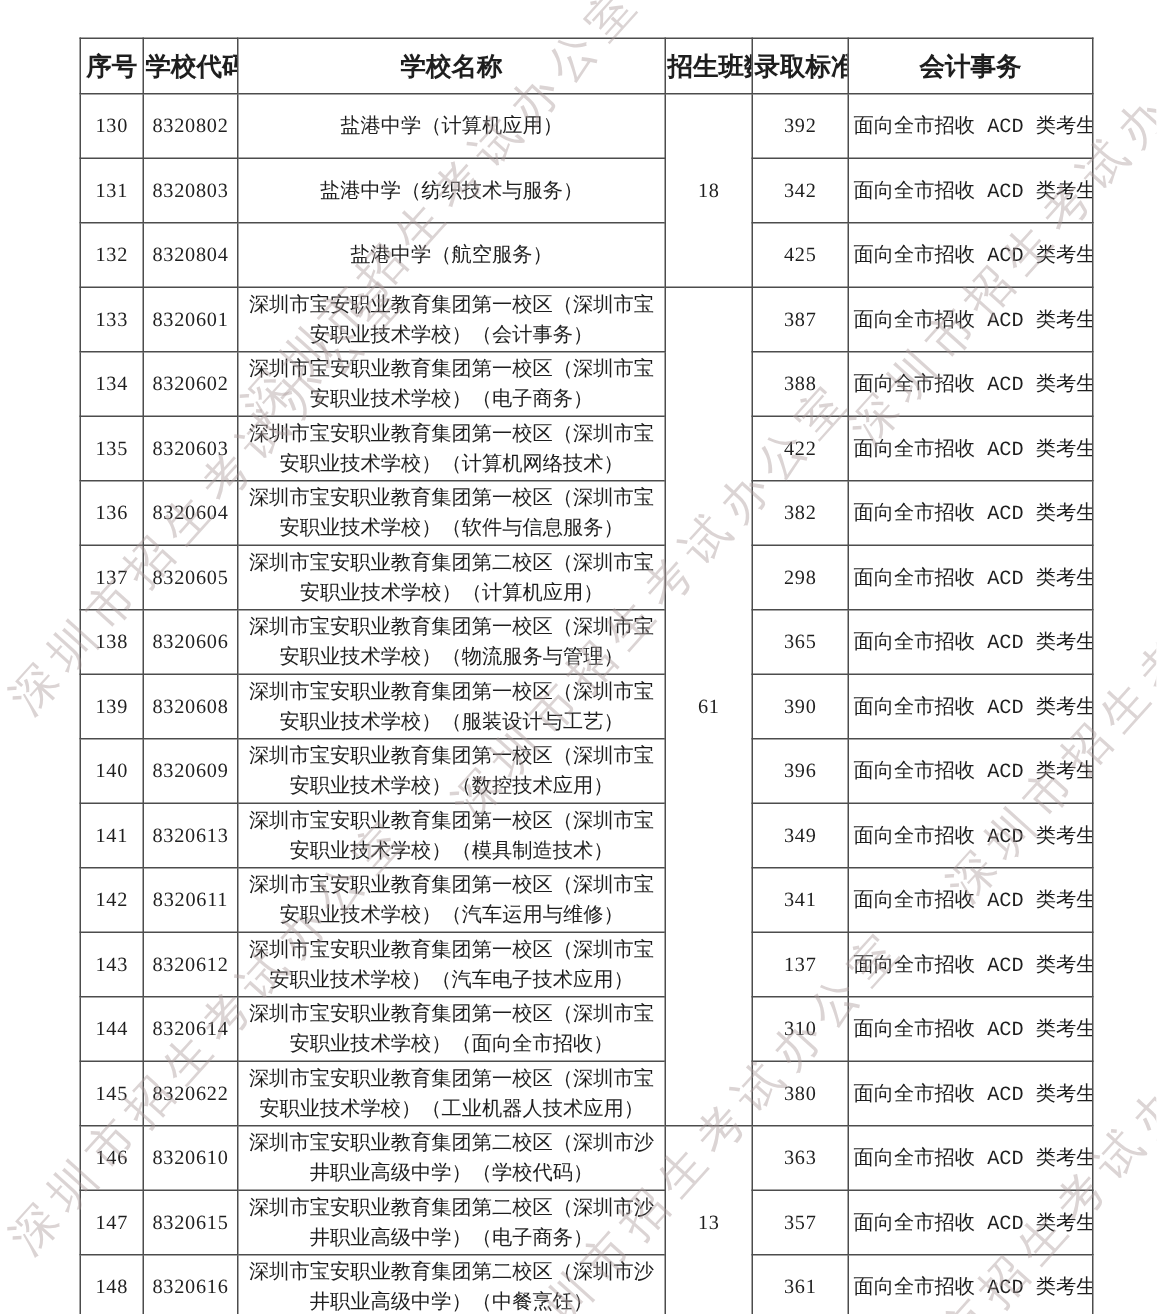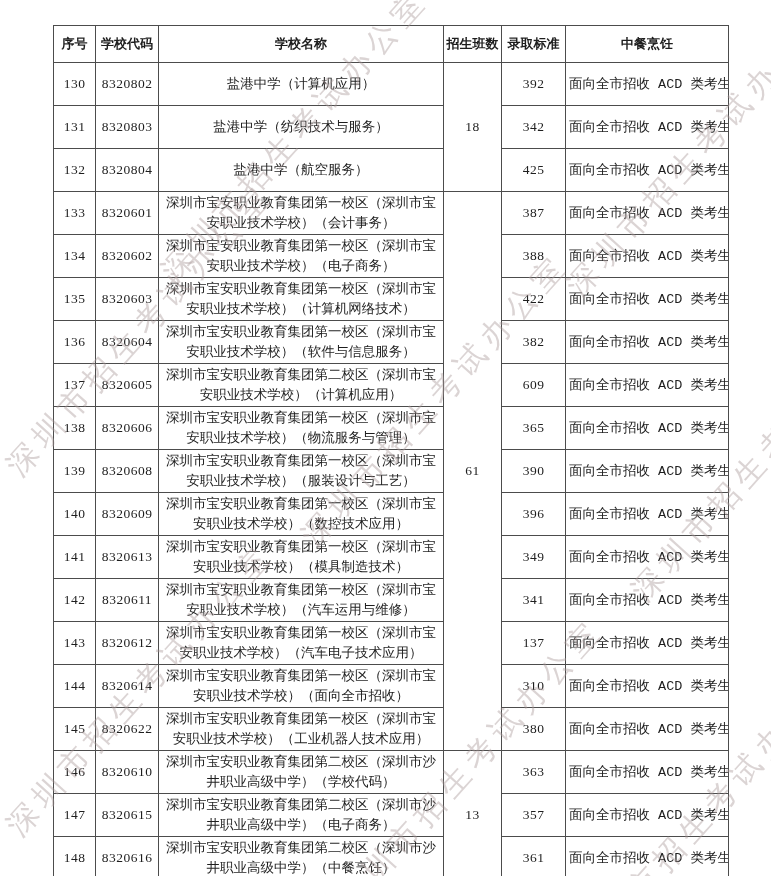--- a/index.html
+++ b/index.html
@@ -32,21 +32,21 @@
   table.admissions th,
   table.admissions td {
     border: 1px solid #4c4c4c;
     text-align: center;
     vertical-align: middle;
     padding: 0 3px;
     overflow: hidden;
   }
   table.admissions thead th {
     height: 36px;
-    font-size: 13px;
+    font-size: 17px;
     font-weight: bold;
     white-space: nowrap;
     padding: 0 1px;
   }
   table.admissions tbody td {
     height: 42px;
     font-size: 13.5px;
   }
   td.cell-school-name {
     line-height: 1.5;
@@ -98,21 +98,21 @@
       <col style="width:64px">
       <col style="width:163px">
     </colgroup>
     <thead>
       <tr id="header-row">
           <th>序号</th>
           <th>学校代码</th>
           <th>学校名称</th>
           <th>招生班数</th>
           <th>录取标准</th>
-          <th>中餐烹饪</th>
+          <th>会计事务</th>
         </tr>
     </thead>
     <tbody id="table-body">
         <tr>
           <td class="cell-serial">130</td>
           <td class="cell-school-code">8320802</td>
           <td class="cell-school-name">盐港中学（计算机应用）</td>
           <td class="cell-class-count" rowspan="3">18</td>
           <td class="cell-admission-standard">392</td>
           <td class="cell-admission-scope">面向全市招收 ACD 类考生</td>
@@ -157,21 +157,21 @@
           <td class="cell-serial">136</td>
           <td class="cell-school-code">8320604</td>
           <td class="cell-school-name">深圳市宝安职业教育集团第一校区（深圳市宝安职业技术学校）（软件与信息服务）</td>
           <td class="cell-admission-standard">382</td>
           <td class="cell-admission-scope">面向全市招收 ACD 类考生</td>
         </tr>
         <tr>
           <td class="cell-serial">137</td>
           <td class="cell-school-code">8320605</td>
           <td class="cell-school-name">深圳市宝安职业教育集团第二校区（深圳市宝安职业技术学校）（计算机应用）</td>
-          <td class="cell-admission-standard">609</td>
+          <td class="cell-admission-standard">298</td>
           <td class="cell-admission-scope">面向全市招收 ACD 类考生</td>
         </tr>
         <tr>
           <td class="cell-serial">138</td>
           <td class="cell-school-code">8320606</td>
           <td class="cell-school-name">深圳市宝安职业教育集团第一校区（深圳市宝安职业技术学校）（物流服务与管理）</td>
           <td class="cell-admission-standard">365</td>
           <td class="cell-admission-scope">面向全市招收 ACD 类考生</td>
         </tr>
         <tr>

